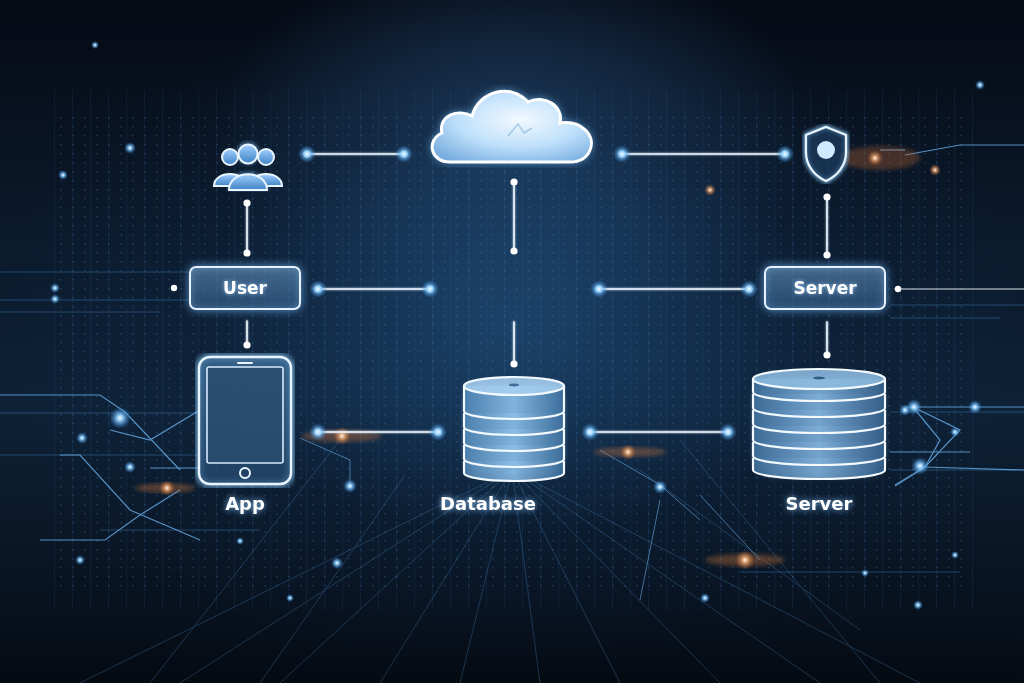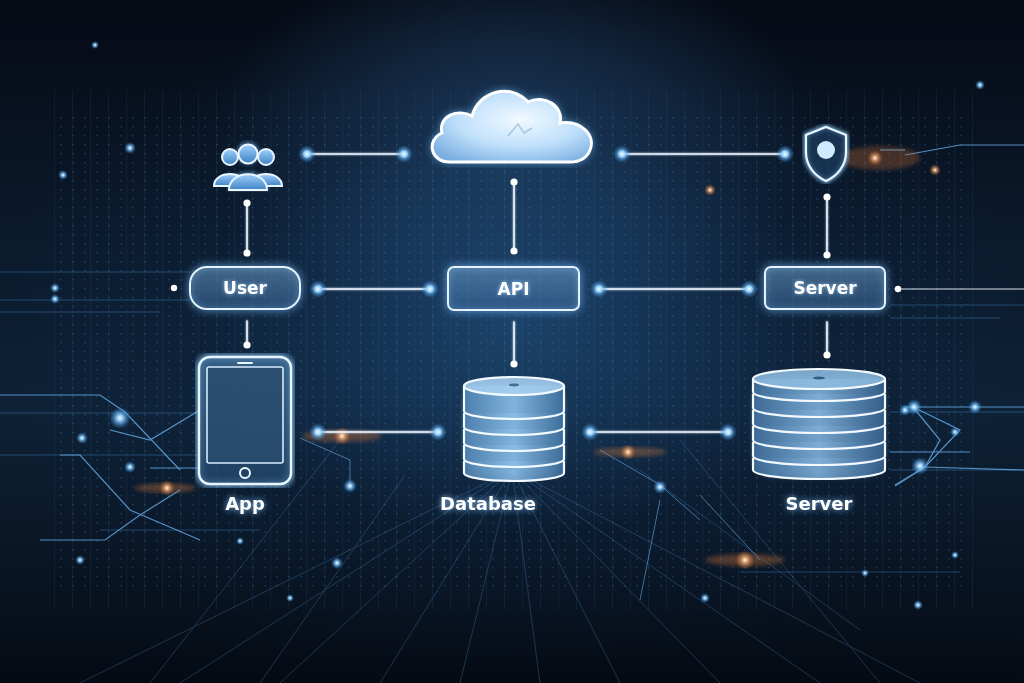--- a/index.html
+++ b/index.html
@@ -276,25 +276,22 @@
     <defs>
         <filter id="sGlow">
           <feGaussianBlur stdDeviation="2.2"></feGaussianBlur>
         </filter>
       </defs>
     <path d="M24 3 L44 11 L44 28 C44 42 35 52 24 57 C13 52 4 42 4 28 L4 11 Z" fill="none" stroke="#8fd0ff" stroke-width="4" filter="url(#sGlow)"></path>
     <path d="M24 3 L44 11 L44 28 C44 42 35 52 24 57 C13 52 4 42 4 28 L4 11 Z" fill="#1d3d60" fill-opacity="0.7" stroke="#eaf6ff" stroke-width="2.2"></path>
     <circle cx="24" cy="26" r="9" fill="#cfe9ff"></circle>
   </svg>
 
-  <div class="node-box" style="left:189px;top:266px;width:112px;height:44px;border-radius:18px;">
+  <div class="node-box" style="left:189px;top:266px;width:112px;height:44px;">
     <span>User</span>
-  </div>
-  <div class="node-box" style="left:447px;top:266px;width:133px;height:45px;">
-    <span>API</span>
   </div>
   <div class="node-box" style="left:764px;top:266px;width:122px;height:44px;">
     <span>Server</span>
   </div>
 
   <svg class="icon" style="left:195px;top:353px;" width="100" height="135" viewBox="0 0 100 135">
     <defs>
       <linearGradient id="tFill" x1="0" y1="0" x2="0" y2="1">
         <stop offset="0" stop-color="#3f6f9a"></stop>
           <stop offset="1" stop-color="#24496e"></stop>

